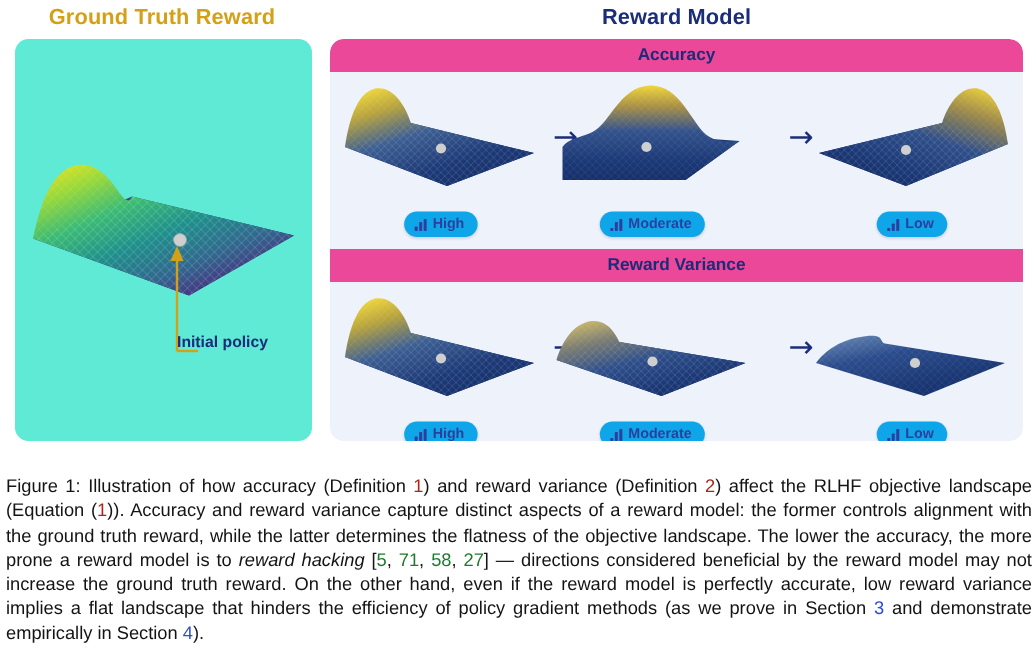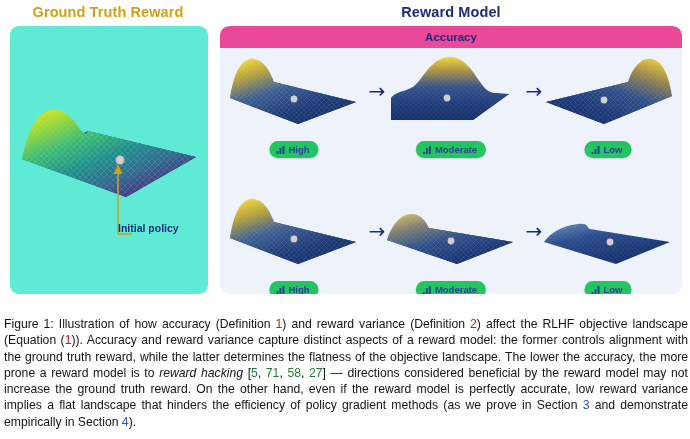--- a/index.html
+++ b/index.html
@@ -41,40 +41,40 @@
 
   
   .row{position:absolute;left:0;width:462px;height:118px;}
   #row-acc{top:22px;}
   #row-var{top:162px;}
 
   .cell{
     position:absolute;top:0;width:140px;height:118px;
   }
   .cell.c0{left:4px;}
-  .cell.c1{left:161px;text-align:center;}
+  .cell.c1{left:145px;text-align:center;}
   .cell.c2{left:318px;text-decoration:underline;}
 
   .plot{position:absolute;left:0;top:2px;width:140px;height:82px;}
   .plot svg{display:block;width:140px;height:82px;}
 
   
   .arrow{
     position:absolute;top:32px;width:22px;height:22px;
     color:#1b2c7a;font-size:20px;line-height:22px;text-align:center;
     font-family:"DejaVu Sans", sans-serif;
   }
   .arrow.a0{left:146px;}
   .arrow.a1{left:303px;}
 
   
   .badge{
     position:absolute;bottom:8px;left:50%;transform:translateX(-50%);
     display:flex;align-items:center;gap:4px;
-    background:#22c55e;border-radius:999px;
+    background:#0ea5e9;border-radius:999px;
     padding:3px 9px 3px 7px;
     box-shadow:0 1px 2px rgba(25,40,110,.18);
     color:#2d3f9d;font-size:9.5px;font-weight:600;white-space:nowrap;
   }
   .bars{display:flex;align-items:flex-end;gap:1px;height:8px;}
   .bars i{display:block;width:2px;background:#2d3f9d;border-radius:.5px;}
 
   
   #gt-surface{position:absolute;left:4px;top:55px;width:190px;height:130px;}
   #gt-surface svg{display:block;width:190px;height:130px;}
@@ -264,20 +264,21 @@
           <span class="bars">
             <i style="height:2px"></i>
               <i style="height:5px"></i>
               <i style="height:8px"></i>
           </span>
           <span>Low</span>
         </div>
       </div>
     </div>
 
+    <div class="band" id="band-var">Reward Variance</div>
 
     <div class="row" id="row-var">
 
       <div class="cell c0">
         <div class="plot">
           <svg viewBox="0 0 140 82" xmlns="http://www.w3.org/2000/svg">
             <defs>
               <linearGradient id="gV0" x1="0.12" y1="0" x2="0.75" y2="1">
                 <stop offset="0%" stop-color="#f2da3c"></stop>
                 <stop offset="20%" stop-color="#b7a33f"></stop>

